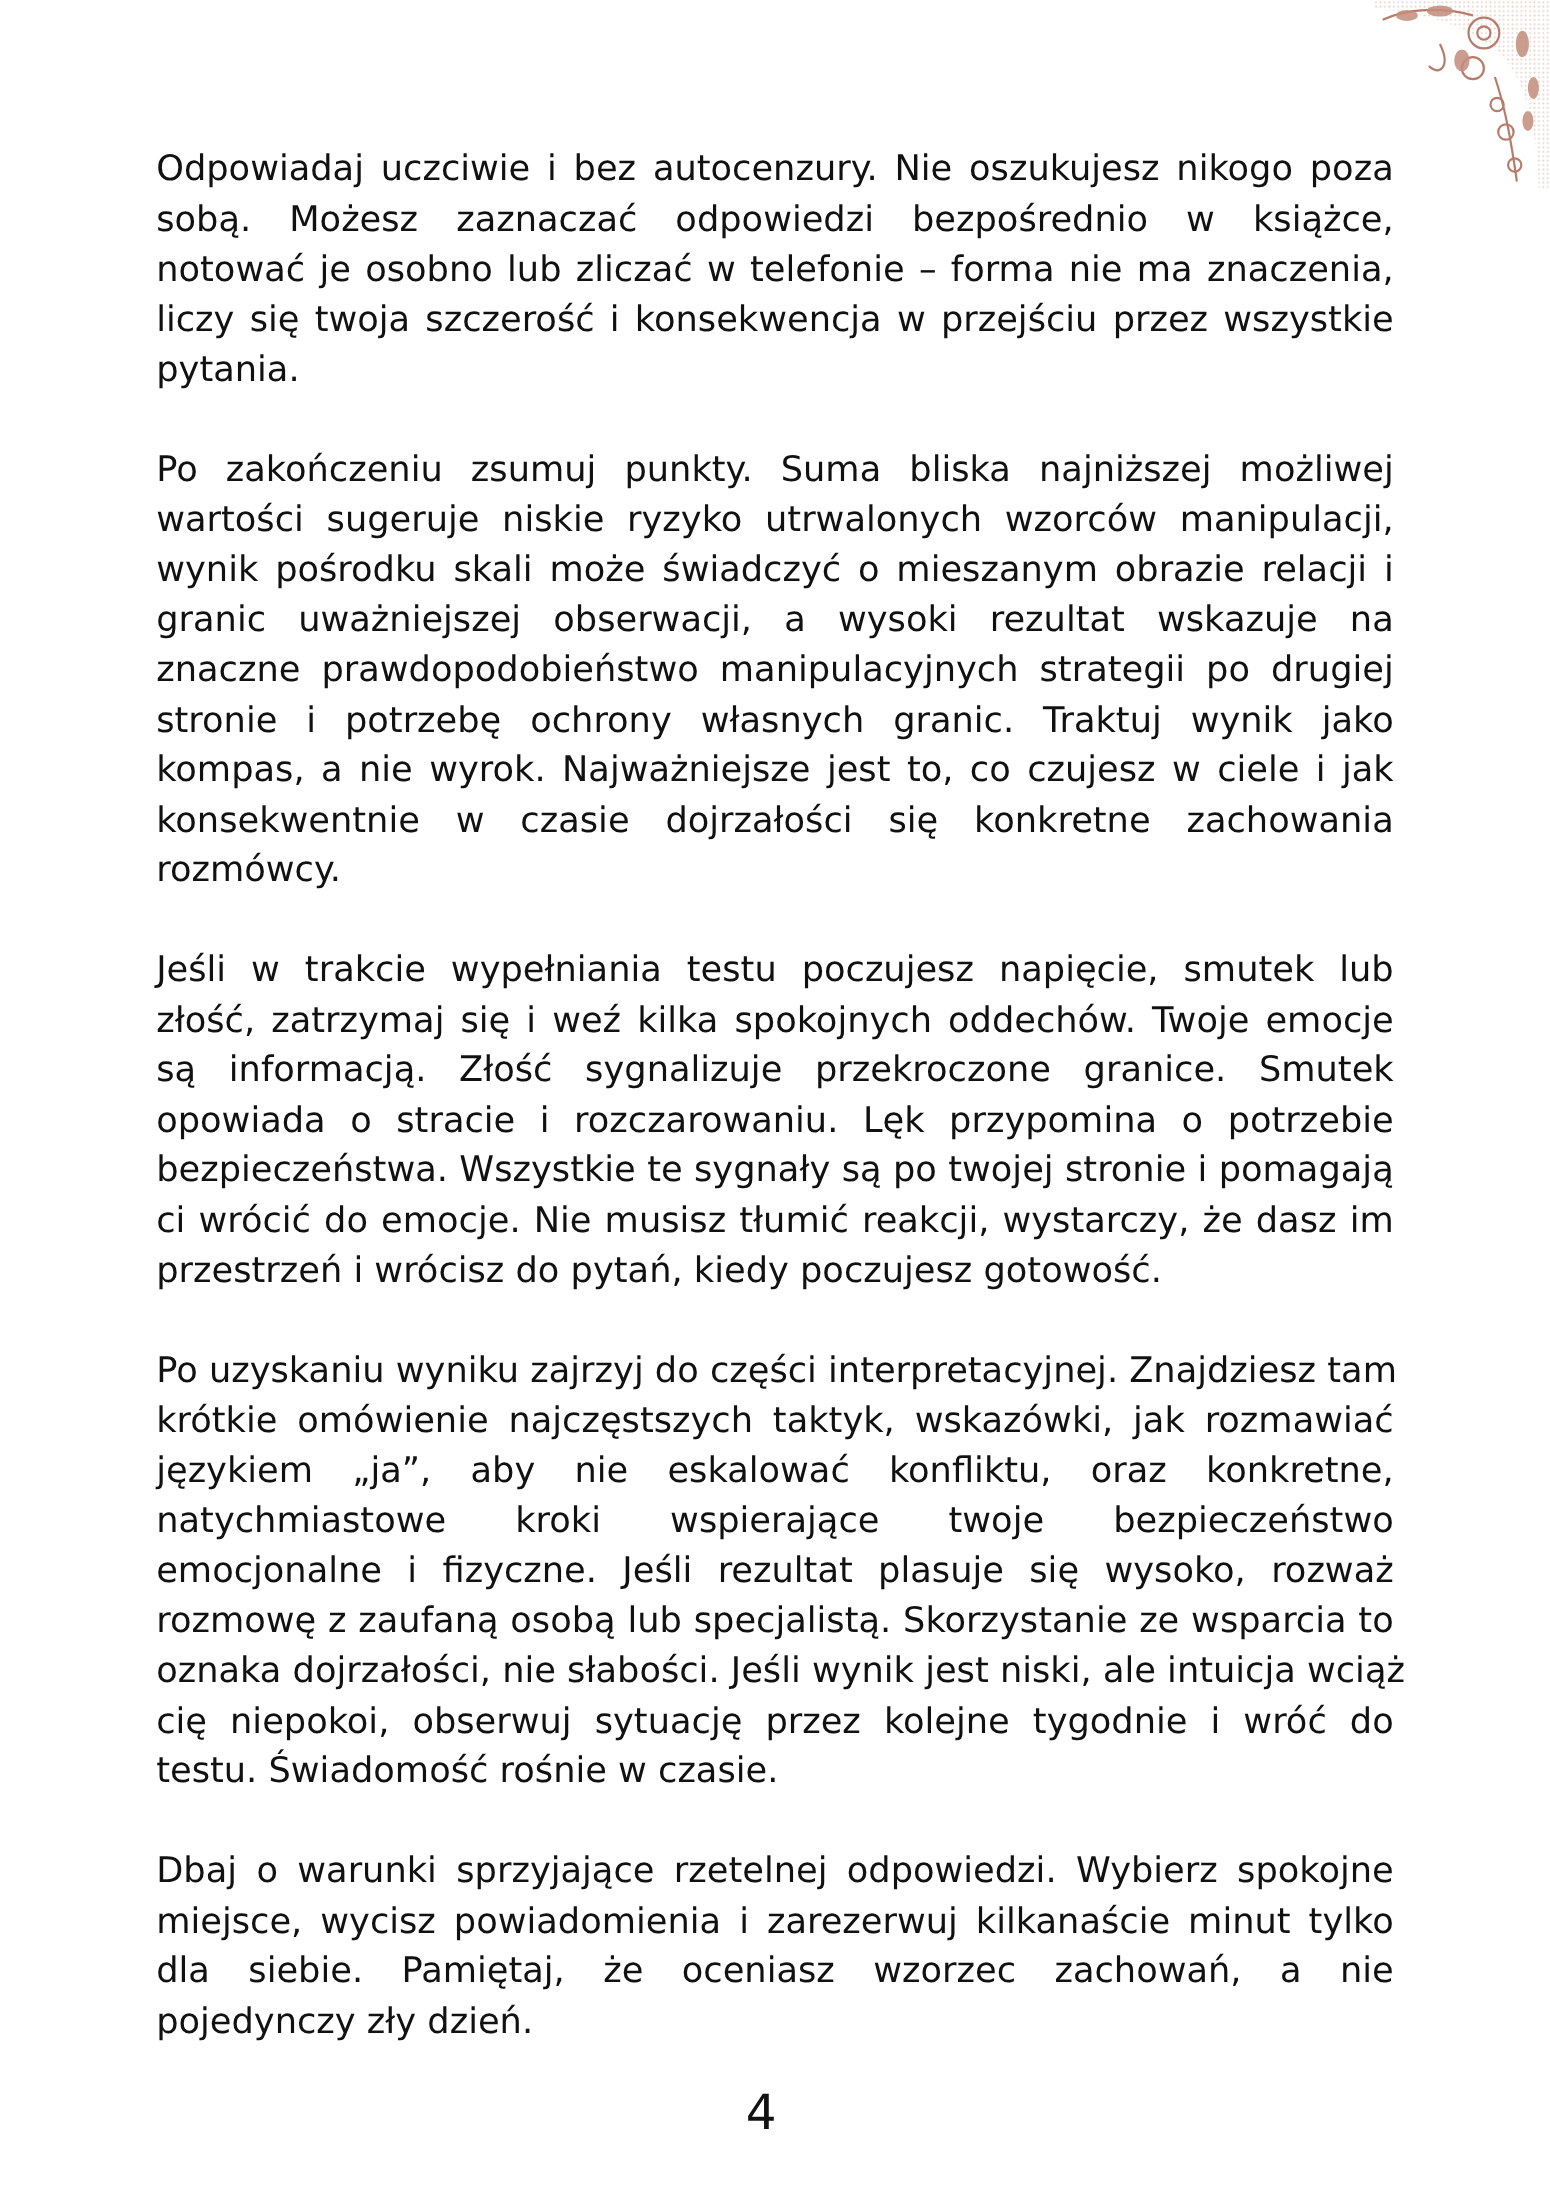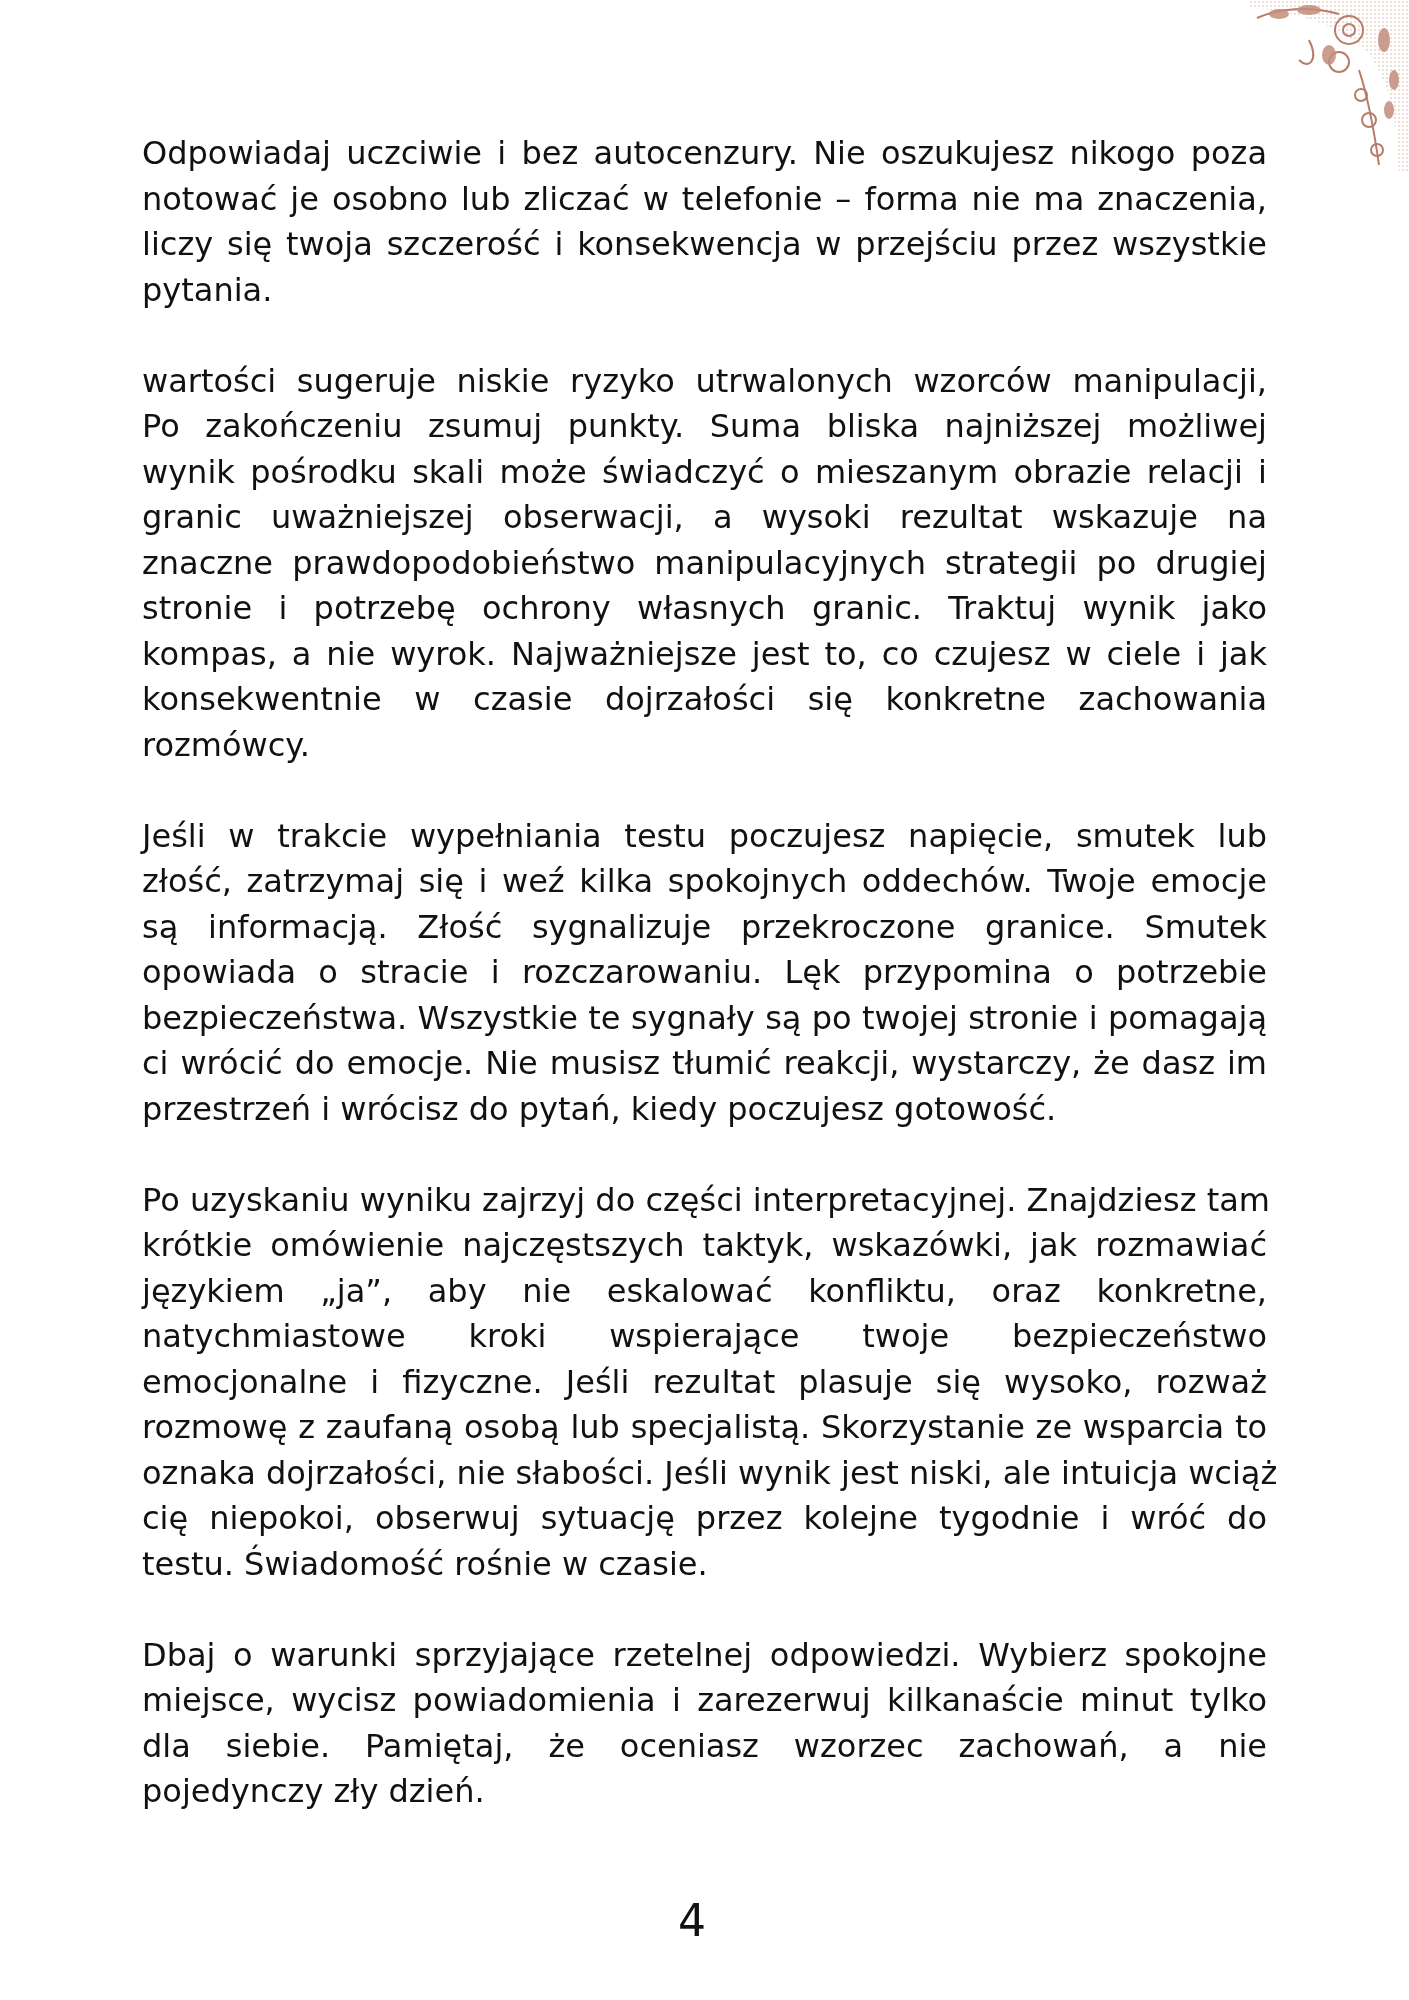--- a/index.html
+++ b/index.html
@@ -53,27 +53,28 @@
     <ellipse cx="135" cy="40" rx="6" ry="12"></ellipse>
     <ellipse cx="145" cy="80" rx="5" ry="10"></ellipse>
     <ellipse cx="140" cy="110" rx="5" ry="9"></ellipse>
     <ellipse cx="80" cy="55" rx="7" ry="10"></ellipse>
   </g>
 </svg>
 
 <div class="text-block">
   <div class="para">
     <span class="line">Odpowiadaj uczciwie i bez autocenzury. Nie oszukujesz nikogo poza</span>
+    <span class="line">sobą. Możesz zaznaczać odpowiedzi bezpośrednio w książce,</span>
     <span class="line">notować je osobno lub zliczać w telefonie – forma nie ma znaczenia,</span>
     <span class="line">liczy się twoja szczerość i konsekwencja w przejściu przez wszystkie</span>
     <span class="line last">pytania.</span>
   </div>
   <div class="para">
+    <span class="line">Po zakończeniu zsumuj punkty. Suma bliska najniższej możliwej</span>
     <span class="line">wartości sugeruje niskie ryzyko utrwalonych wzorców manipulacji,</span>
-    <span class="line">Po zakończeniu zsumuj punkty. Suma bliska najniższej możliwej</span>
     <span class="line">wynik pośrodku skali może świadczyć o mieszanym obrazie relacji i</span>
     <span class="line">granic uważniejszej obserwacji, a wysoki rezultat wskazuje na</span>
     <span class="line">znaczne prawdopodobieństwo manipulacyjnych strategii po drugiej</span>
     <span class="line">stronie i potrzebę ochrony własnych granic. Traktuj wynik jako</span>
     <span class="line">kompas, a nie wyrok. Najważniejsze jest to, co czujesz w ciele i jak</span>
     <span class="line">konsekwentnie w czasie dojrzałości się konkretne zachowania</span>
     <span class="line last">rozmówcy.</span>
   </div>
   <div class="para">
     <span class="line">Jeśli w trakcie wypełniania testu poczujesz napięcie, smutek lub</span>

